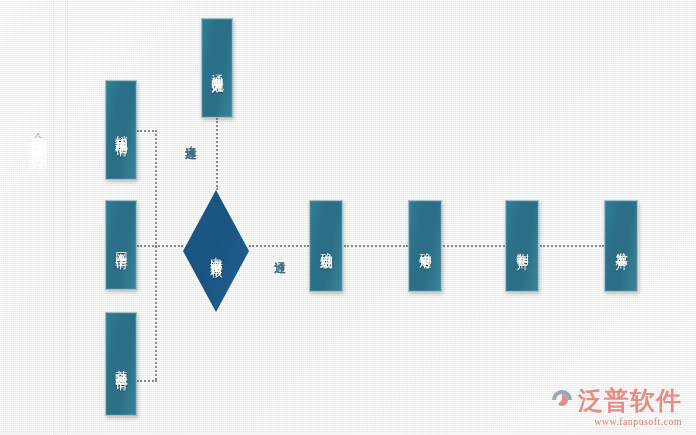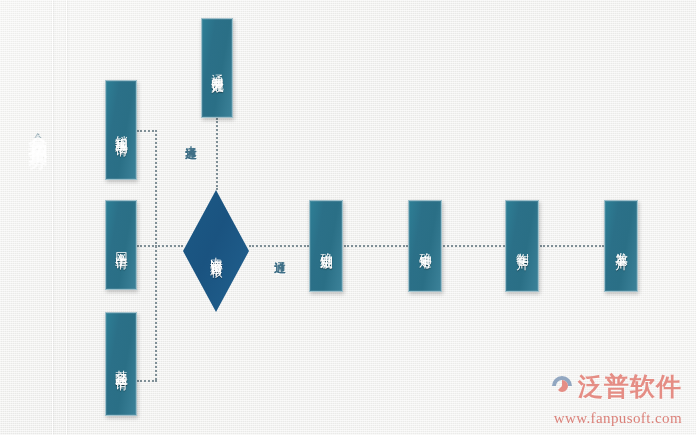--- a/index.html
+++ b/index.html
@@ -170,22 +170,22 @@
   }
   .logo-text {
     font-size: 25px;
     font-weight: bold;
     color: #e4857c;
     letter-spacing: 1px;
     line-height: 1;
     text-shadow: 0 1px 0 rgba(255,255,255,0.6);
   }
   .logo-url {
-    margin-top: 11px;
-    font-size: 15px;
+    margin-top: 3px;
+    font-size: 10px;
     color: #d9776f;
     letter-spacing: 0.4px;
     font-family: "Liberation Serif", "DejaVu Serif", serif;
     text-align: right;
   }
 </style>
 </head>
 <body>
 
 <div id="canvas">

